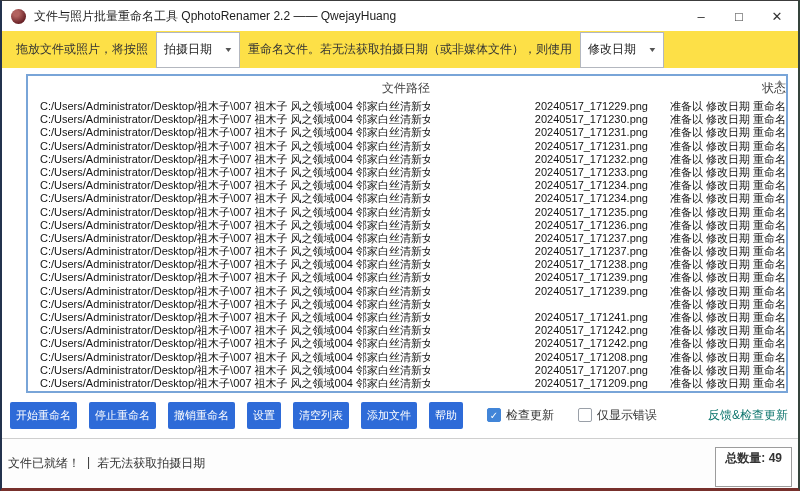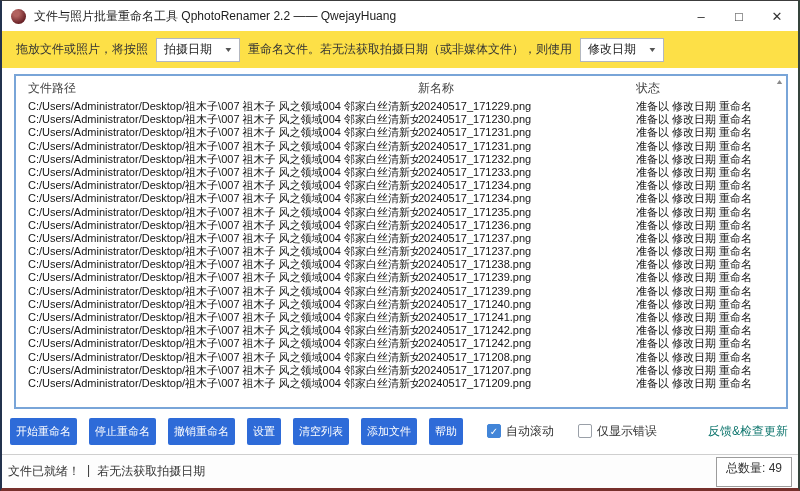--- a/index.html
+++ b/index.html
@@ -20,28 +20,28 @@
     margin-right: 8px; }
   .title { font-size: 12px; color: #1c1c1c; white-space: nowrap; }
   .win-controls { margin-left: auto; display: flex; }
   .win-btn { width: 38px; height: 28px; display: flex; align-items: center; justify-content: center;
     font-size: 13px; color: #333; cursor: default; }
 
   
   .toolbar { height: 37px; flex: 0 0 37px; background: #fde047; display: flex; align-items: center;
     padding: 0 10px; font-size: 12px; color: #333; white-space: nowrap; }
   .toolbar .txt { margin: 0 4px; }
-  .select { height: 24px; min-width: 84px; background: #fff; border: 1px solid #b3b7bf;
+  .select { height: 36px; min-width: 84px; background: #fff; border: 1px solid #b3b7bf;
     display: inline-flex; align-items: center; justify-content: space-between;
     padding: 0 7px; margin: 0 4px; font-size: 12px; color: #222; }
   .caret { font-size: 7px; color: #555; margin-left: 10px; transform: scaleX(1.4); }
 
   
-  .table-wrap { margin: 6px 10px 0 12px; flex: 1 1 auto; border: 2px solid #79a5d8;
-    background: #fff; position: relative; overflow: hidden; }
+  .table-wrap { margin: 6px 10px 0 24px; flex: 1 1 auto; border: 2px solid #79a5d8;
+    background: #fff; position: relative; overflow: hidden; text-align: right; }
   .thead { display: flex; height: 24px; align-items: center; font-size: 12px; color: #454545;
     padding-left: 12px; white-space: nowrap; }
   .trow { display: flex; height: 13.2px; line-height: 13.4px; font-size: 11px; color: #141414;
     padding-left: 12px; white-space: nowrap; }
   .c1 { width: 390px; flex: 0 0 390px; overflow: hidden; }
   .c2 { width: 218px; flex: 0 0 218px; overflow: hidden; }
   .c3 { flex: 1 1 auto; overflow: hidden; }
   .scrollbar { position: absolute; top: 0; right: 0; width: 13px; height: 100%;
     display: flex; flex-direction: column; align-items: center; }
   .scroll-arrow { font-size: 7px; color: #8a8a8a; margin-top: 2px; transform: scaleX(1.3); }
@@ -51,23 +51,23 @@
   .btn { background: #2e6bd8; color: #fff; font-size: 11px; padding: 6px 6px; border: none;
     border-radius: 2px; white-space: nowrap; cursor: default; }
   .chk-group { display: flex; align-items: center; gap: 5px; font-size: 12px; color: #333; }
   .chk { width: 14px; height: 14px; border: 1px solid #9aa0a8; background: #fff; border-radius: 2px;
     display: flex; align-items: center; justify-content: center; font-size: 10px; color: #fff; }
   .chk.checked { background: #4285d8; border-color: #4285d8; }
   .link { margin-left: auto; color: #0f766e; font-size: 12px; white-space: nowrap; padding-right: 2px; }
 
   
   .statusbar { flex: 0 0 21px; border-top: 1px solid #cfcfcf; background: #fdfdfd;
-    display: flex; align-items: flex-start; padding: 8px 6px; font-size: 12px; color: #333; gap: 7px; margin-top: 5px; }
+    display: flex; align-items: flex-start; padding: 16px 6px; font-size: 12px; color: #333; gap: 7px; margin-top: 5px; }
   .counter { position: absolute; right: 6px; bottom: 1px; background: #fff;
-    border: 1px solid #9c9c9c; padding: 2px 9px 9px 9px; font-size: 12px; color: #333; white-space: nowrap; }
+    border: 1px solid #9c9c9c; padding: 2px 9px 19px 9px; font-size: 12px; color: #333; white-space: nowrap; font-weight: bold; }
 </style>
 </head>
 <body>
 
 <div class="window">
 
   <div class="titlebar">
     <div class="app-icon"></div>
     <div class="title">文件与照片批量重命名工具 QphotoRenamer 2.2 —— QwejayHuang</div>
     <div class="win-controls">
@@ -86,21 +86,20 @@
     <span class="txt">重命名文件。若无法获取拍摄日期（或非媒体文件），则使用</span>
     <span class="select">
       <span>修改日期</span>
       <span class="caret">▼</span>
     </span>
   </div>
 
   <div class="table-wrap">
     <div class="thead">
       <span class="c1">文件路径</span>
-      <span class="c2">新名称</span>
       <span class="c3">状态</span>
     </div>
     <div id="table-body">
     <div class="trow">
       <span class="c1">C:/Users/Administrator/Desktop/祖木子\007 祖木子 风之领域004 邻家白丝清新女孩/713</span>
       <span class="c2">20240517_171229.png</span>
       <span class="c3">准备以 修改日期 重命名</span>
     </div>
 
     <div class="trow">
@@ -182,21 +181,20 @@
     </div>
 
     <div class="trow">
       <span class="c1">C:/Users/Administrator/Desktop/祖木子\007 祖木子 风之领域004 邻家白丝清新女孩/727</span>
       <span class="c2">20240517_171239.png</span>
       <span class="c3">准备以 修改日期 重命名</span>
     </div>
 
     <div class="trow">
       <span class="c1">C:/Users/Administrator/Desktop/祖木子\007 祖木子 风之领域004 邻家白丝清新女孩/728</span>
-      <span class="c2">20240517_171240.png</span>
       <span class="c3">准备以 修改日期 重命名</span>
     </div>
 
     <div class="trow">
       <span class="c1">C:/Users/Administrator/Desktop/祖木子\007 祖木子 风之领域004 邻家白丝清新女孩/729</span>
       <span class="c2">20240517_171241.png</span>
       <span class="c3">准备以 修改日期 重命名</span>
     </div>
 
     <div class="trow">
@@ -239,21 +237,21 @@
         <button class="btn">开始重命名</button>
         <button class="btn">停止重命名</button>
         <button class="btn">撤销重命名</button>
         <button class="btn">设置</button>
         <button class="btn">清空列表</button>
         <button class="btn">添加文件</button>
         <button class="btn">帮助</button>
       </span>
     <span class="chk-group">
       <span class="chk checked" id="chk-auto">✓</span>
-      <span>自动滚动</span>
+      <span>检查更新</span>
     </span>
     <span class="chk-group">
       <span class="chk" id="chk-errors"></span>
       <span>仅显示错误</span>
     </span>
     <span class="link">反馈&amp;检查更新</span>
   </div>
 
   <div class="statusbar">
     <span>文件已就绪！</span>

